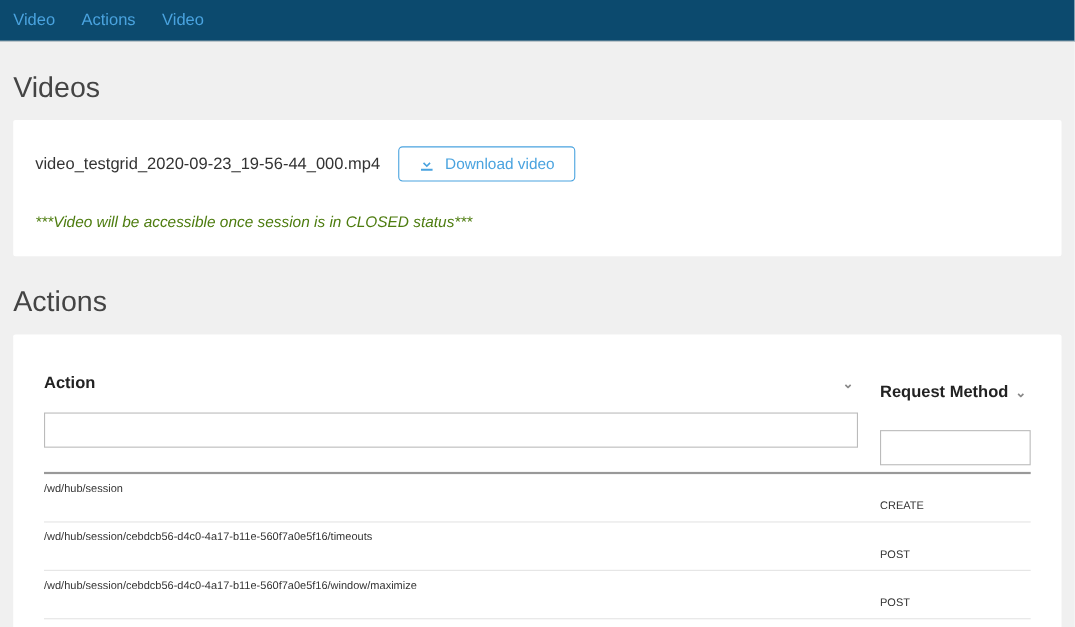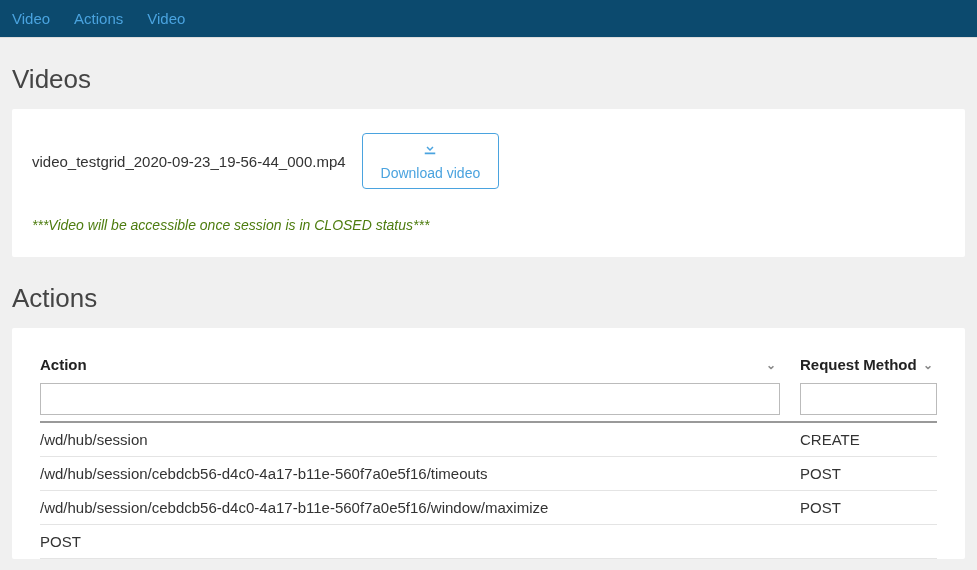--- a/index.html
+++ b/index.html
@@ -49,39 +49,38 @@
       display: inline-flex;
       align-items: center;
       gap: 10px;
       background: #fff;
       border: 1px solid #4aa3df;
       color: #4aa3df;
       font-size: 14px;
       padding: 7px 18px;
       border-radius: 4px;
       cursor: pointer;
-      flex-direction: column;
     }
     .btn .icon {
       display: inline-flex;
       width: 14px;
       height: 14px;
     }
     .video-note {
       font-style: italic;
       font-size: 14px;
       color: #4d7c0f;
     }
     .table-head {
       display: flex;
       padding: 0;
       margin-top: 4px;
     }
     .col-action { flex: 0 0 760px; padding-right: 20px; }
-    .col-method { flex: 1; }
+    .col-method { flex: 1; margin-top: 16px; }
     .th {
       font-weight: 600;
       font-size: 15px;
       color: #222;
       display: flex;
       align-items: center;
       justify-content: flex-start;
       padding-bottom: 10px;
     }
     .th .chev {
@@ -101,21 +100,21 @@
     }
     .rule {
       border: none;
       border-top: 2px solid #999;
       margin-top: 6px;
     }
     .data-row {
       display: flex;
       border-bottom: 1px solid #e4e4e4;
       padding: 8px 0;
-      font-size: 15px;
+      font-size: 10px;
       color: #333;
     }
     .actions-card {
       padding: 24px 28px 0 28px;
     }
   </style>
 </head>
 <body>
 
 <div class="tabs">

